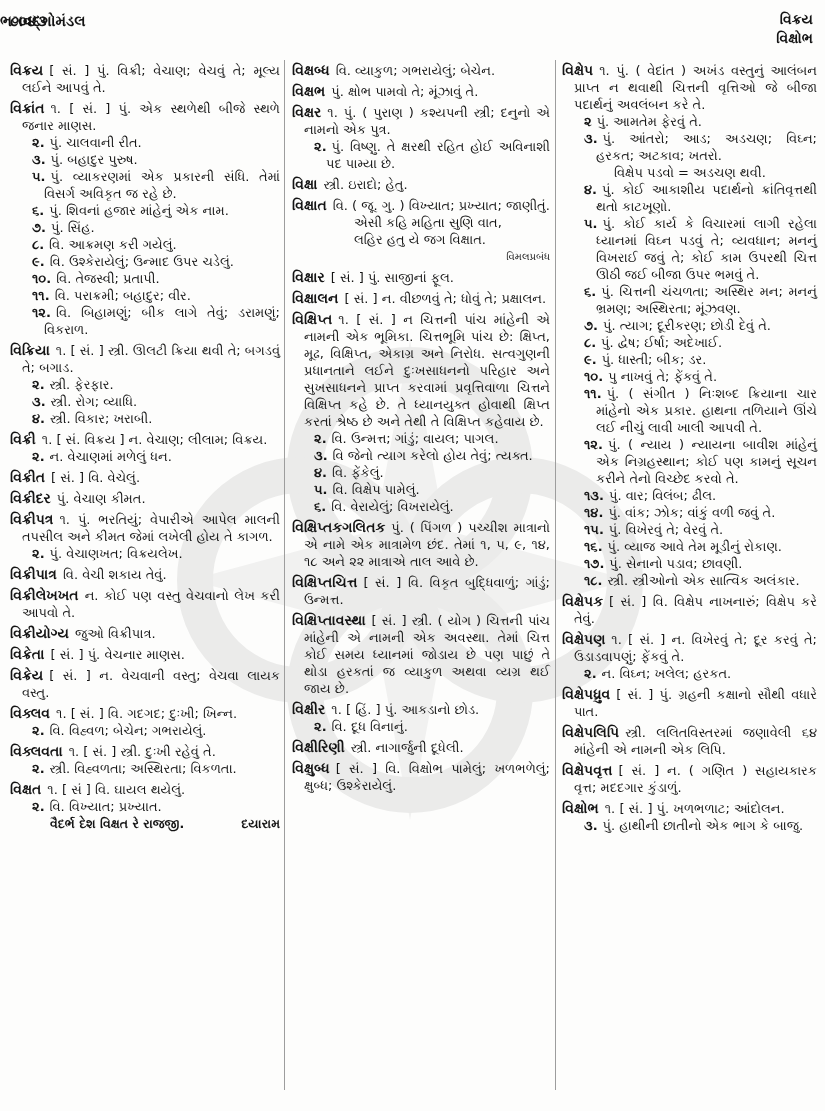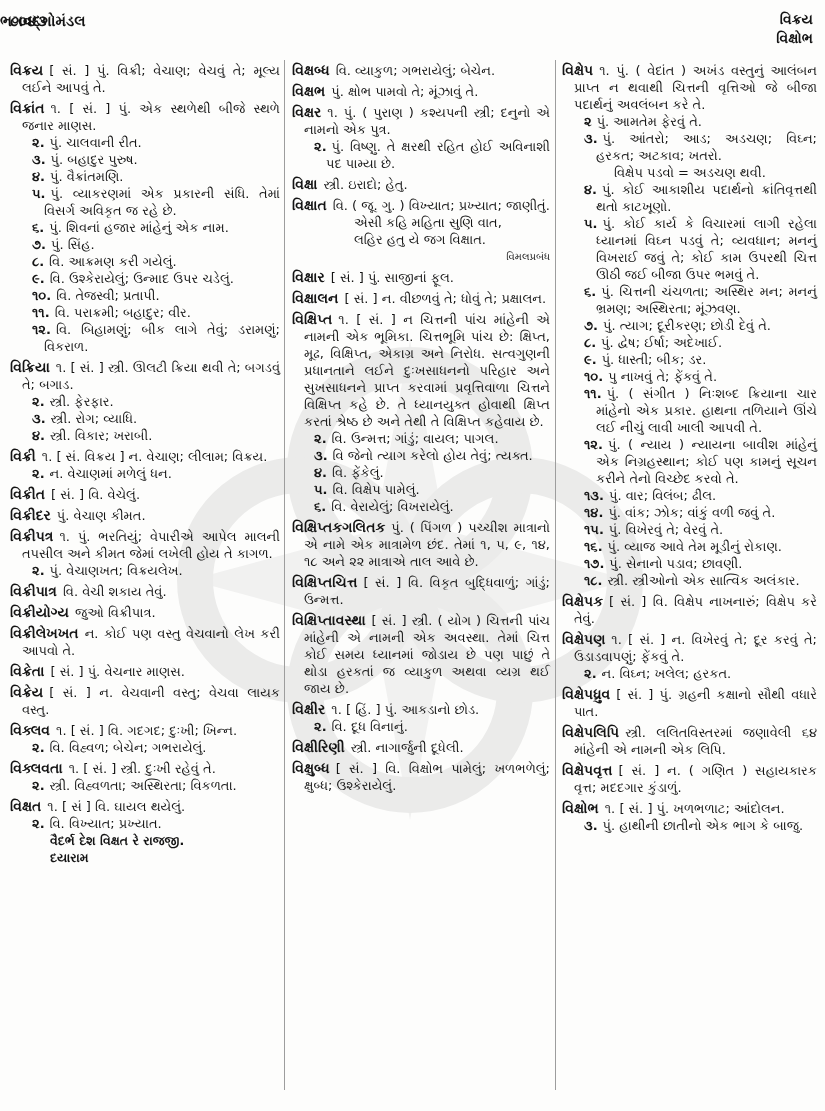--- a/index.html
+++ b/index.html
@@ -20,21 +20,21 @@
   .col2 { left: 292px; width: 258px; }
   .col3 { left: 562px; width: 255px; }
   .entry { padding-left: 12px; text-indent: -12px; text-align: justify; margin-bottom: 4px; }
   .hw { font-weight: bold; font-size: 14px; margin-right: 6px; }
   .sense { padding-left: 22px; text-indent: -12px; text-align: justify; }
   .sense.sub { padding-left: 40px; text-indent: 0; }
   .num { font-weight: bold; margin-right: 5px; }
   .quote { padding-left: 50px; text-indent: 0; }
   .quote-line { display: block; }
   .quote-author { display: block; text-align: right; font-size: 10px; }
-  .quote-inline { display: flex; justify-content: space-between; padding-left: 40px; font-weight: bold; font-size: 12.5px; flex-direction: column; }
+  .quote-inline { display: flex; justify-content: space-between; padding-left: 40px; font-weight: bold; font-size: 12.5px; }
 </style>
 </head>
 <body>
 
 <svg class="watermark" viewBox="0 0 500 560" xmlns="http://www.w3.org/2000/svg">
   <polygon points="250,40 285,230 470,280 285,330 250,520 215,330 30,280 215,230" fill="#f1f1f0"></polygon>
   <g fill="none" stroke="#ebebea" stroke-width="36">
     <circle cx="250" cy="170" r="105"></circle>
     <circle cx="250" cy="390" r="105"></circle>
     <circle cx="140" cy="280" r="105"></circle>
@@ -51,21 +51,20 @@
 
 <div class="divider" style="left:284px"></div>
 <div class="divider" style="left:555px"></div>
 
 <div class="col col1">
   <div class="entry"><span class="hw">વિક્રય</span><span>[ સં. ] પું. વિક્રી; વેચાણ; વેચવું તે; મૂલ્ય લઈને આપવું તે.</span></div>
 
   <div class="entry"><span class="hw">વિક્રાંત</span><span>૧. [ સં. ] પું. એક સ્થળેથી બીજે સ્થળે જનાર માણસ.</span>
     <div class="sense"><span class="num">૨.</span><span>પું. ચાલવાની રીત.</span></div>
     <div class="sense"><span class="num">૩.</span><span>પું. બહાદુર પુરુષ.</span></div>
-    <div class="sense"><span class="num">૪.</span><span>પું. વૈક્રાંતમણિ.</span></div>
     <div class="sense"><span class="num">૫.</span><span>પું. વ્યાકરણમાં એક પ્રકારની સંધિ. તેમાં વિસર્ગ અવિકૃત જ રહે છે.</span></div>
     <div class="sense"><span class="num">૬.</span><span>પું. શિવનાં હજાર માંહેનું એક નામ.</span></div>
     <div class="sense"><span class="num">૭.</span><span>પું. સિંહ.</span></div>
     <div class="sense"><span class="num">૮.</span><span>વિ. આક્રમણ કરી ગયેલું.</span></div>
     <div class="sense"><span class="num">૯.</span><span>વિ. ઉશ્કેરાયેલું; ઉન્માદ ઉપર ચડેલું.</span></div>
     <div class="sense"><span class="num">૧૦.</span><span>વિ. તેજસ્વી; પ્રતાપી.</span></div>
     <div class="sense"><span class="num">૧૧.</span><span>વિ. પરાક્રમી; બહાદુર; વીર.</span></div>
     <div class="sense"><span class="num">૧૨.</span><span>વિ. બિહામણું; બીક લાગે તેવું; ડરામણું; વિકરાળ.</span></div>
   </div>
 
@@ -80,22 +79,22 @@
   </div>
 
   <div class="entry"><span class="hw">વિક્રીત</span><span>[ સં. ] વિ. વેચેલું.</span></div>
   <div class="entry"><span class="hw">વિક્રીદર</span><span>પું. વેચાણ કીમત.</span></div>
 
   <div class="entry"><span class="hw">વિક્રીપત્ર</span><span>૧. પું. ભરતિયું; વેપારીએ આપેલ માલની તપસીલ અને કીમત જેમાં લખેલી હોય તે કાગળ.</span>
     <div class="sense"><span class="num">૨.</span><span>પું. વેચાણખત; વિક્રયલેખ.</span></div>
   </div>
 
   <div class="entry"><span class="hw">વિક્રીપાત્ર</span><span>વિ. વેચી શકાય તેવું.</span></div>
+  <div class="entry"><span class="hw">વિક્રીલેખખત</span><span>ન. કોઈ પણ વસ્તુ વેચવાનો લેખ કરી આપવો તે.</span></div>
   <div class="entry"><span class="hw">વિક્રીયોગ્ય</span><span>જુઓ વિક્રીપાત્ર.</span></div>
-  <div class="entry"><span class="hw">વિક્રીલેખખત</span><span>ન. કોઈ પણ વસ્તુ વેચવાનો લેખ કરી આપવો તે.</span></div>
   <div class="entry"><span class="hw">વિક્રેતા</span><span>[ સં. ] પું. વેચનાર માણસ.</span></div>
   <div class="entry"><span class="hw">વિક્રેય</span><span>[ સં. ] ન. વેચવાની વસ્તુ; વેચવા લાયક વસ્તુ.</span></div>
 
   <div class="entry"><span class="hw">વિક્લવ</span><span>૧. [ સં. ] વિ. ગદગદ; દુઃખી; ખિન્ન.</span>
     <div class="sense"><span class="num">૨.</span><span>વિ. વિહ્વળ; બેચેન; ગભરાયેલું.</span></div>
   </div>
 
   <div class="entry"><span class="hw">વિક્લવતા</span><span>૧. [ સં. ] સ્ત્રી. દુઃખી રહેવું તે.</span>
     <div class="sense"><span class="num">૨.</span><span>સ્ત્રી. વિહ્વળતા; અસ્થિરતા; વિકળતા.</span></div>
   </div>

